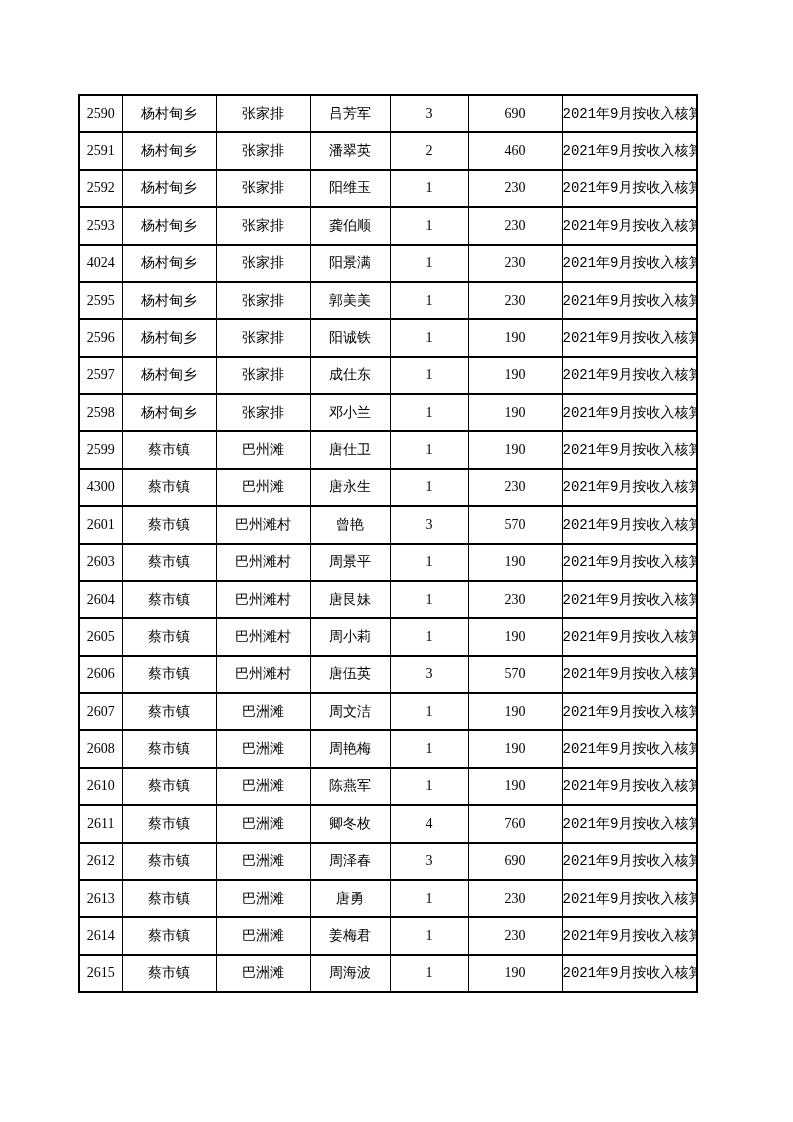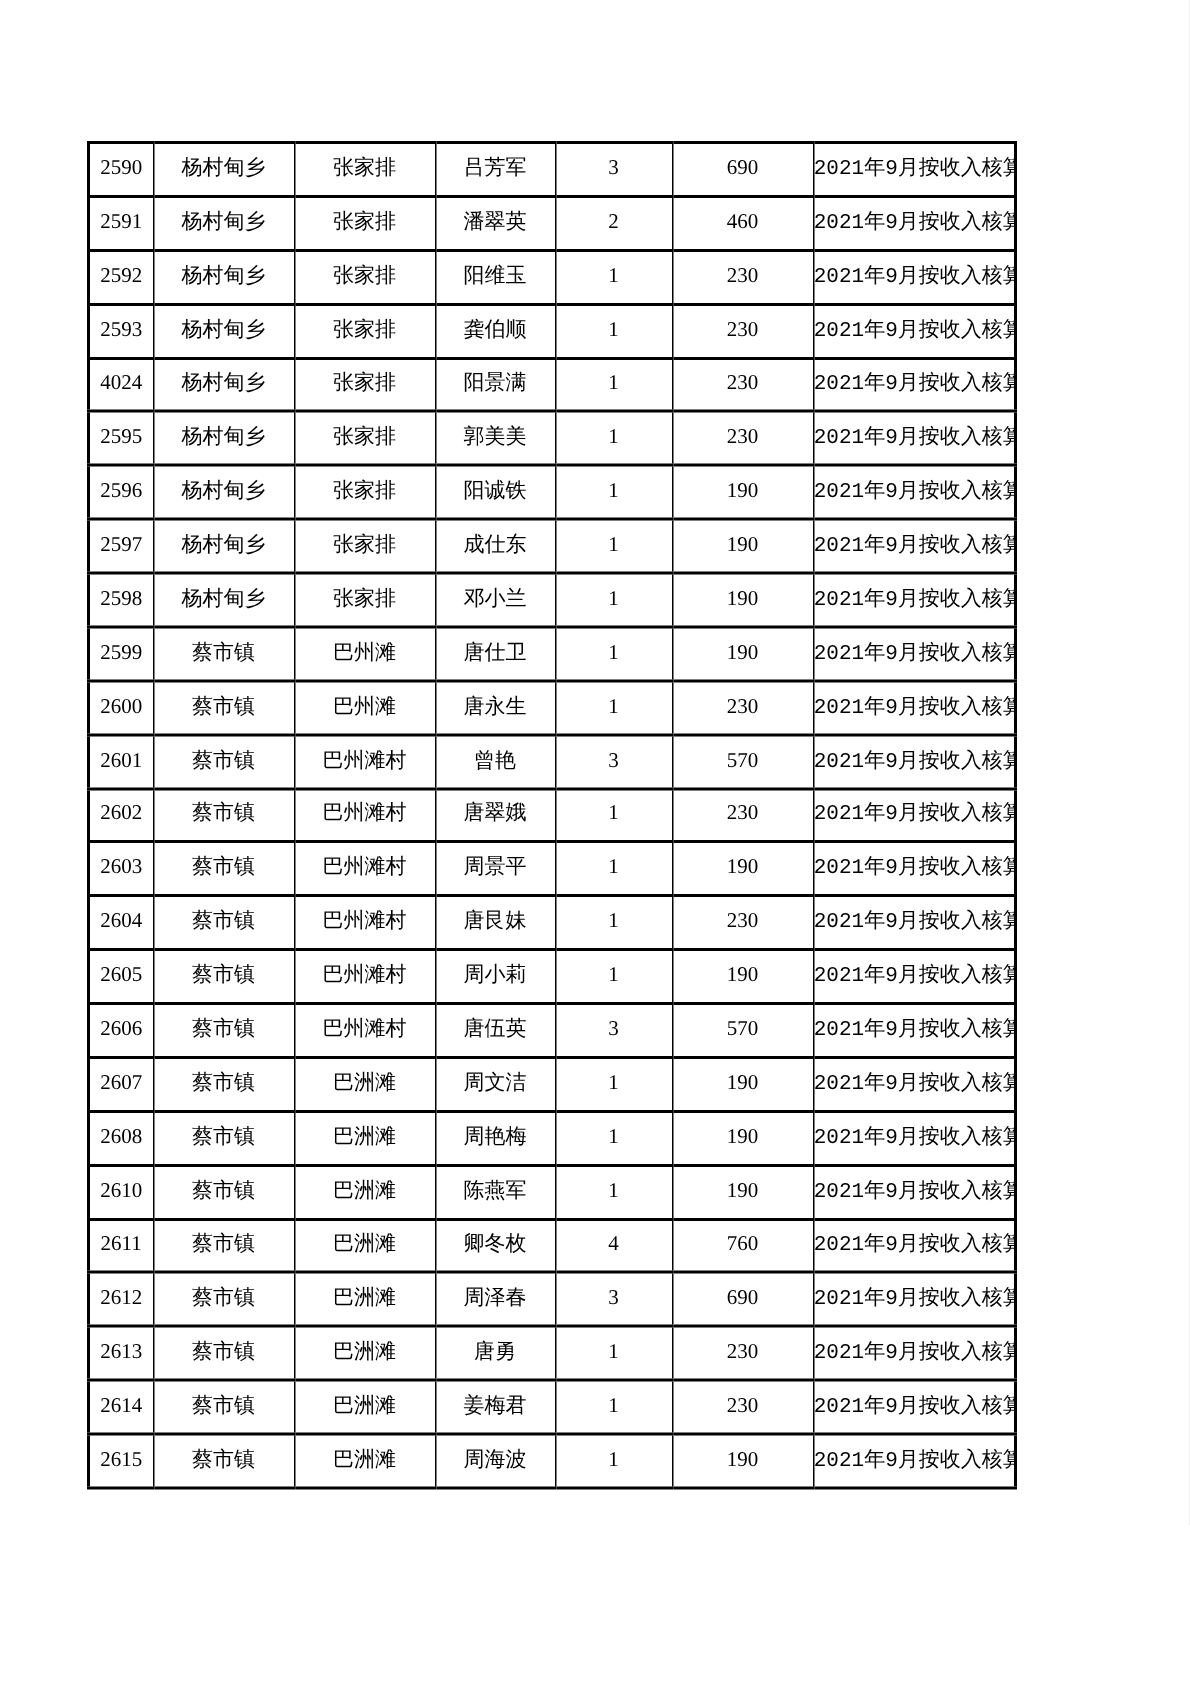--- a/index.html
+++ b/index.html
@@ -12,21 +12,21 @@
     width: 793px;
     height: 1122px;
     background: #ffffff;
     margin: 0 auto;
     overflow: hidden;
     font-family: "Liberation Serif", "DejaVu Serif", serif;
     color: #000000;
   }
   table.grid {
     position: absolute;
-    left: 58px;
+    left: 78px;
     top: 94px;
     width: 618px;
     height: 899px;
     border-collapse: collapse;
     table-layout: fixed;
     border: 2px solid #000000;
   }
   table.grid td {
     border-top: 2px solid #000000;
     border-bottom: 2px solid #000000;
@@ -149,44 +149,35 @@
         <tr>
     <td class="c-seq">2599</td>
     <td class="c-township">蔡市镇</td>
     <td class="c-village">巴州滩</td>
     <td class="c-name">唐仕卫</td>
     <td class="c-count">1</td>
     <td class="c-amount">190</td>
     <td class="c-note">2021年9月按收入核算</td>
   </tr>
         <tr>
-    <td class="c-seq">2600</td>
+    <td class="c-seq">4300</td>
     <td class="c-township">蔡市镇</td>
     <td class="c-village">巴州滩</td>
     <td class="c-name">唐永生</td>
     <td class="c-count">1</td>
     <td class="c-amount">230</td>
     <td class="c-note">2021年9月按收入核算</td>
   </tr>
         <tr>
     <td class="c-seq">2601</td>
     <td class="c-township">蔡市镇</td>
     <td class="c-village">巴州滩村</td>
     <td class="c-name">曾艳</td>
     <td class="c-count">3</td>
     <td class="c-amount">570</td>
-    <td class="c-note">2021年9月按收入核算</td>
-  </tr>
-        <tr>
-    <td class="c-seq">2602</td>
-    <td class="c-township">蔡市镇</td>
-    <td class="c-village">巴州滩村</td>
-    <td class="c-name">唐翠娥</td>
-    <td class="c-count">1</td>
-    <td class="c-amount">230</td>
     <td class="c-note">2021年9月按收入核算</td>
   </tr>
         <tr>
     <td class="c-seq">2603</td>
     <td class="c-township">蔡市镇</td>
     <td class="c-village">巴州滩村</td>
     <td class="c-name">周景平</td>
     <td class="c-count">1</td>
     <td class="c-amount">190</td>
     <td class="c-note">2021年9月按收入核算</td>

